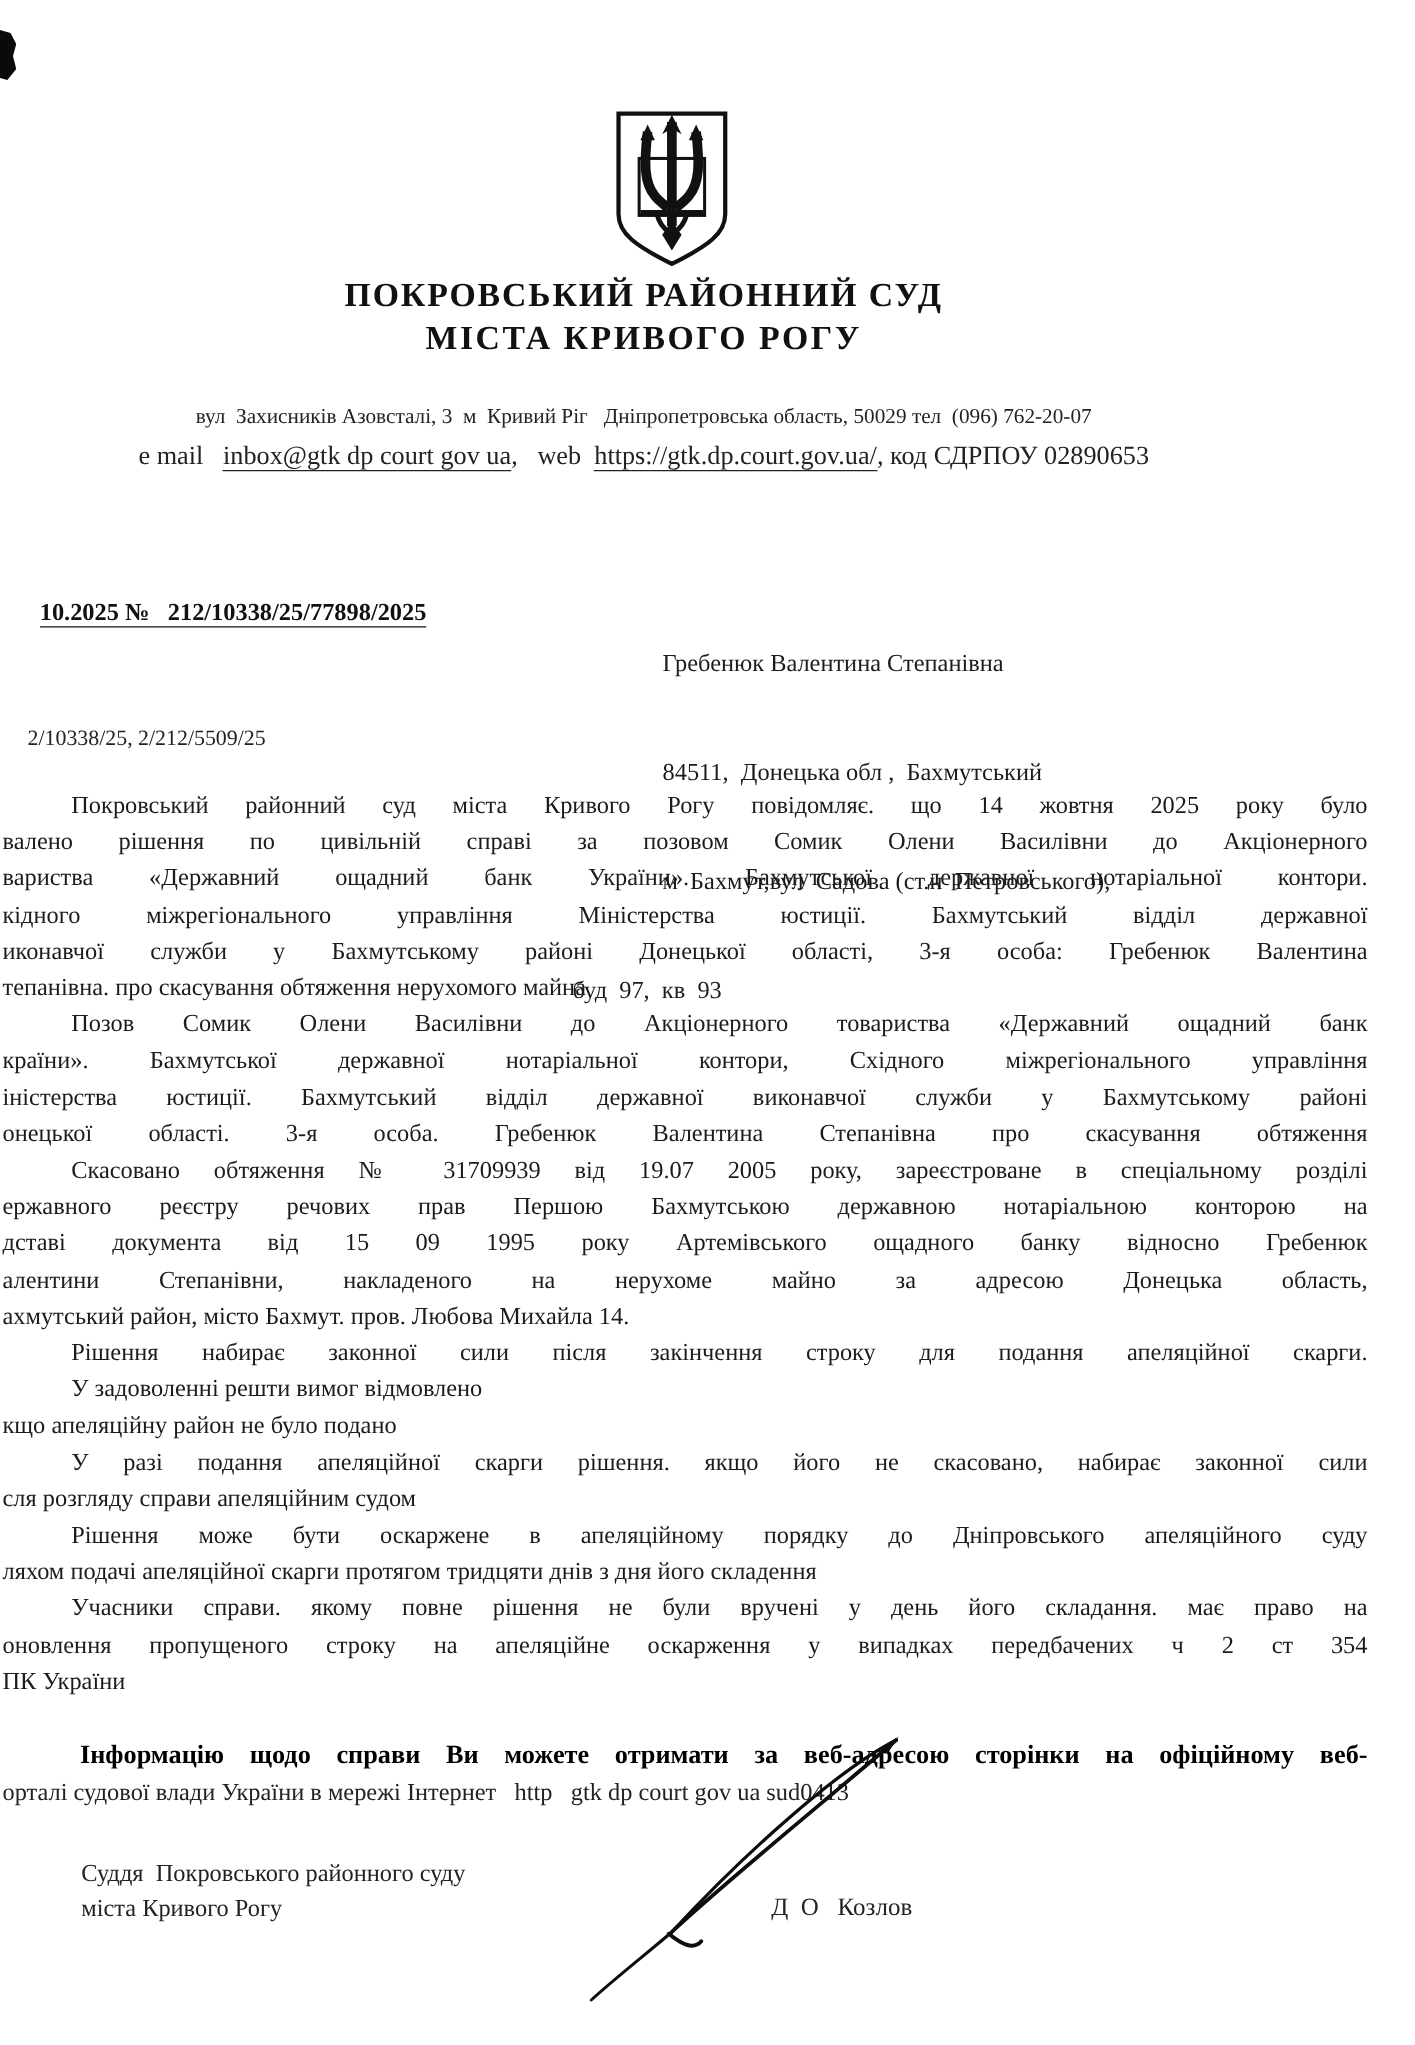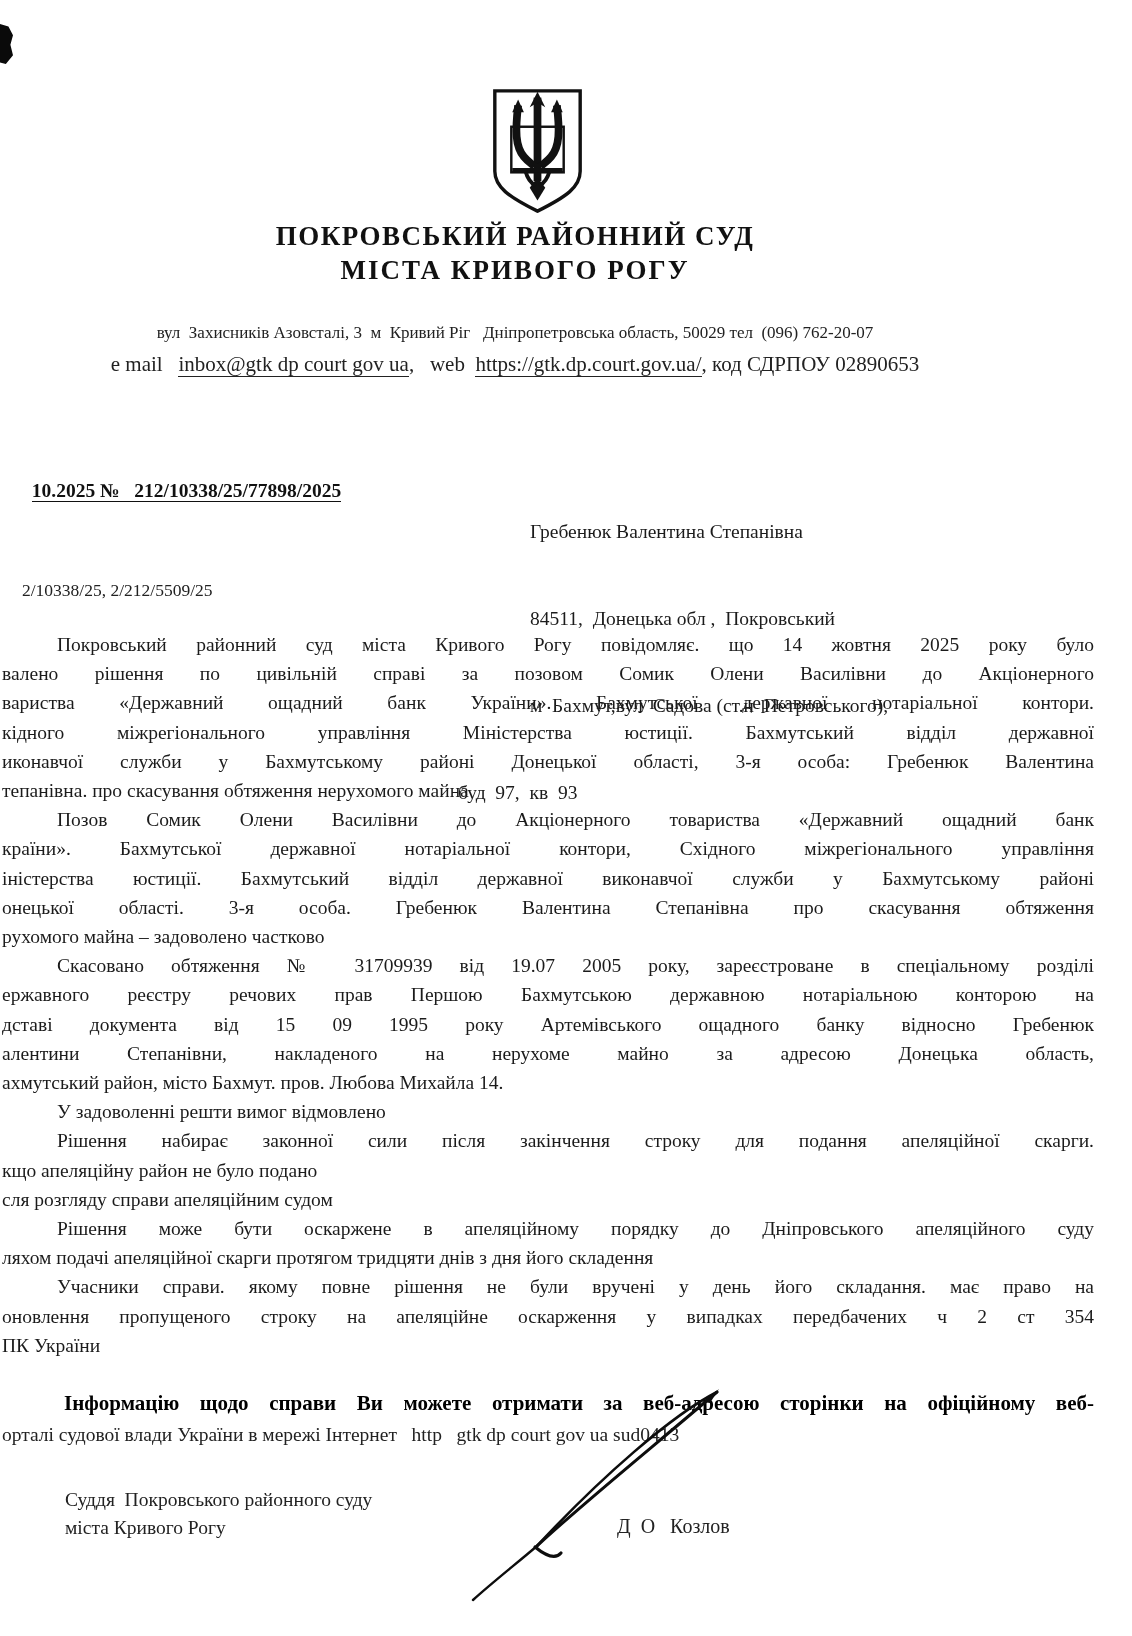--- a/index.html
+++ b/index.html
@@ -88,47 +88,47 @@
 
 <div class="abs header-center addr1">вул  Захисників Азовсталі, 3  м  Кривий Ріг   Дніпропетровська область, 50029 тел  (096) 762-20-07</div>
 <div class="abs header-center addr2"><span>e mail   </span><span class="uline">inbox@gtk dp court gov ua</span><span>,   web  </span><span class="uline">https://gtk.dp.court.gov.ua/</span><span>, код СДРПОУ 02890653</span></div>
 
 <div class="abs date-line">
   <span>10.2025 №   212/10338/25/77898/2025</span>
 </div>
 
 <div class="abs recipient">
   <div>Гребенюк Валентина Степанівна</div>
-  <div>84511,  Донецька обл ,  Покровський</div>
+  <div>84511,  Донецька обл ,  Бахмутський</div>
   <div>м  Бахмут,вул  Садова (ст.н  Петровського),</div>
   <div class="outdent">буд  97,  кв  93</div>
 </div>
 
 <div class="abs case-numbers">2/10338/25, 2/212/5509/25</div>
 
 <div class="abs body-block">
     <div class="bline indent">Покровський  районний суд міста Кривого Рогу повідомляє. що 14 жовтня  2025 року було</div>
     <div class="bline">валено рішення по цивільній справі за позовом Сомик Олени Василівни до Акціонерного</div>
     <div class="bline">вариства «Державний ощадний банк України». Бахмутської державної нотаріальної контори.</div>
     <div class="bline">кідного міжрегіонального управління Міністерства юстиції. Бахмутський відділ державної</div>
     <div class="bline">иконавчої служби у Бахмутському районі Донецької області, 3-я особа: Гребенюк Валентина</div>
     <div class="bline no-just">тепанівна. про скасування обтяження нерухомого майна</div>
     <div class="bline indent">Позов Сомик Олени Василівни до Акціонерного товариства «Державний ощадний банк</div>
     <div class="bline">країни». Бахмутської державної нотаріальної контори, Східного міжрегіонального управління</div>
     <div class="bline">іністерства юстиції. Бахмутський відділ державної виконавчої служби у Бахмутському районі</div>
     <div class="bline">онецької області. 3-я особа. Гребенюк Валентина Степанівна  про скасування обтяження</div>
-    <div class="bline no-just">рухомого майна – задоволено частково</div>
     <div class="bline indent">Скасовано обтяження № 31709939 від 19.07 2005 року, зареєстроване в спеціальному розділі</div>
     <div class="bline">ержавного реєстру речових прав Першою Бахмутською державною нотаріальною конторою на</div>
     <div class="bline">дставі документа від 15 09 1995 року Артемівського ощадного банку відносно Гребенюк</div>
     <div class="bline">алентини Степанівни, накладеного на нерухоме майно за адресою  Донецька область,</div>
     <div class="bline no-just">ахмутський район, місто Бахмут. пров. Любова Михайла 14.</div>
+    <div class="bline indent">Рішення набирає законної сили після закінчення строку для подання апеляційної скарги.</div>
     <div class="bline indent no-just">У задоволенні решти вимог   відмовлено</div>
-    <div class="bline indent">Рішення набирає законної сили після закінчення строку для подання апеляційної скарги.</div>
     <div class="bline no-just">кщо апеляційну район не було подано</div>
+    <div class="bline indent">У разі подання апеляційної скарги рішення. якщо його не скасовано, набирає законної сили</div>
     <div class="bline no-just">сля розгляду справи апеляційним судом</div>
     <div class="bline indent">Рішення може бути оскаржене в апеляційному порядку до Дніпровського апеляційного суду</div>
     <div class="bline no-just">ляхом подачі апеляційної скарги протягом тридцяти днів з дня його складення</div>
     <div class="bline indent">Учасники справи. якому повне рішення не були вручені у день його складання. має право на</div>
     <div class="bline">оновлення пропущеного строку на апеляційне оскарження у випадках передбачених ч 2 ст  354</div>
     <div class="bline no-just">ПК України</div>
   </div>
 
 <div class="abs info-block">
   <div class="info-line1">Інформацію щодо справи Ви можете отримати за веб-адресою сторінки на офіційному веб-</div>

